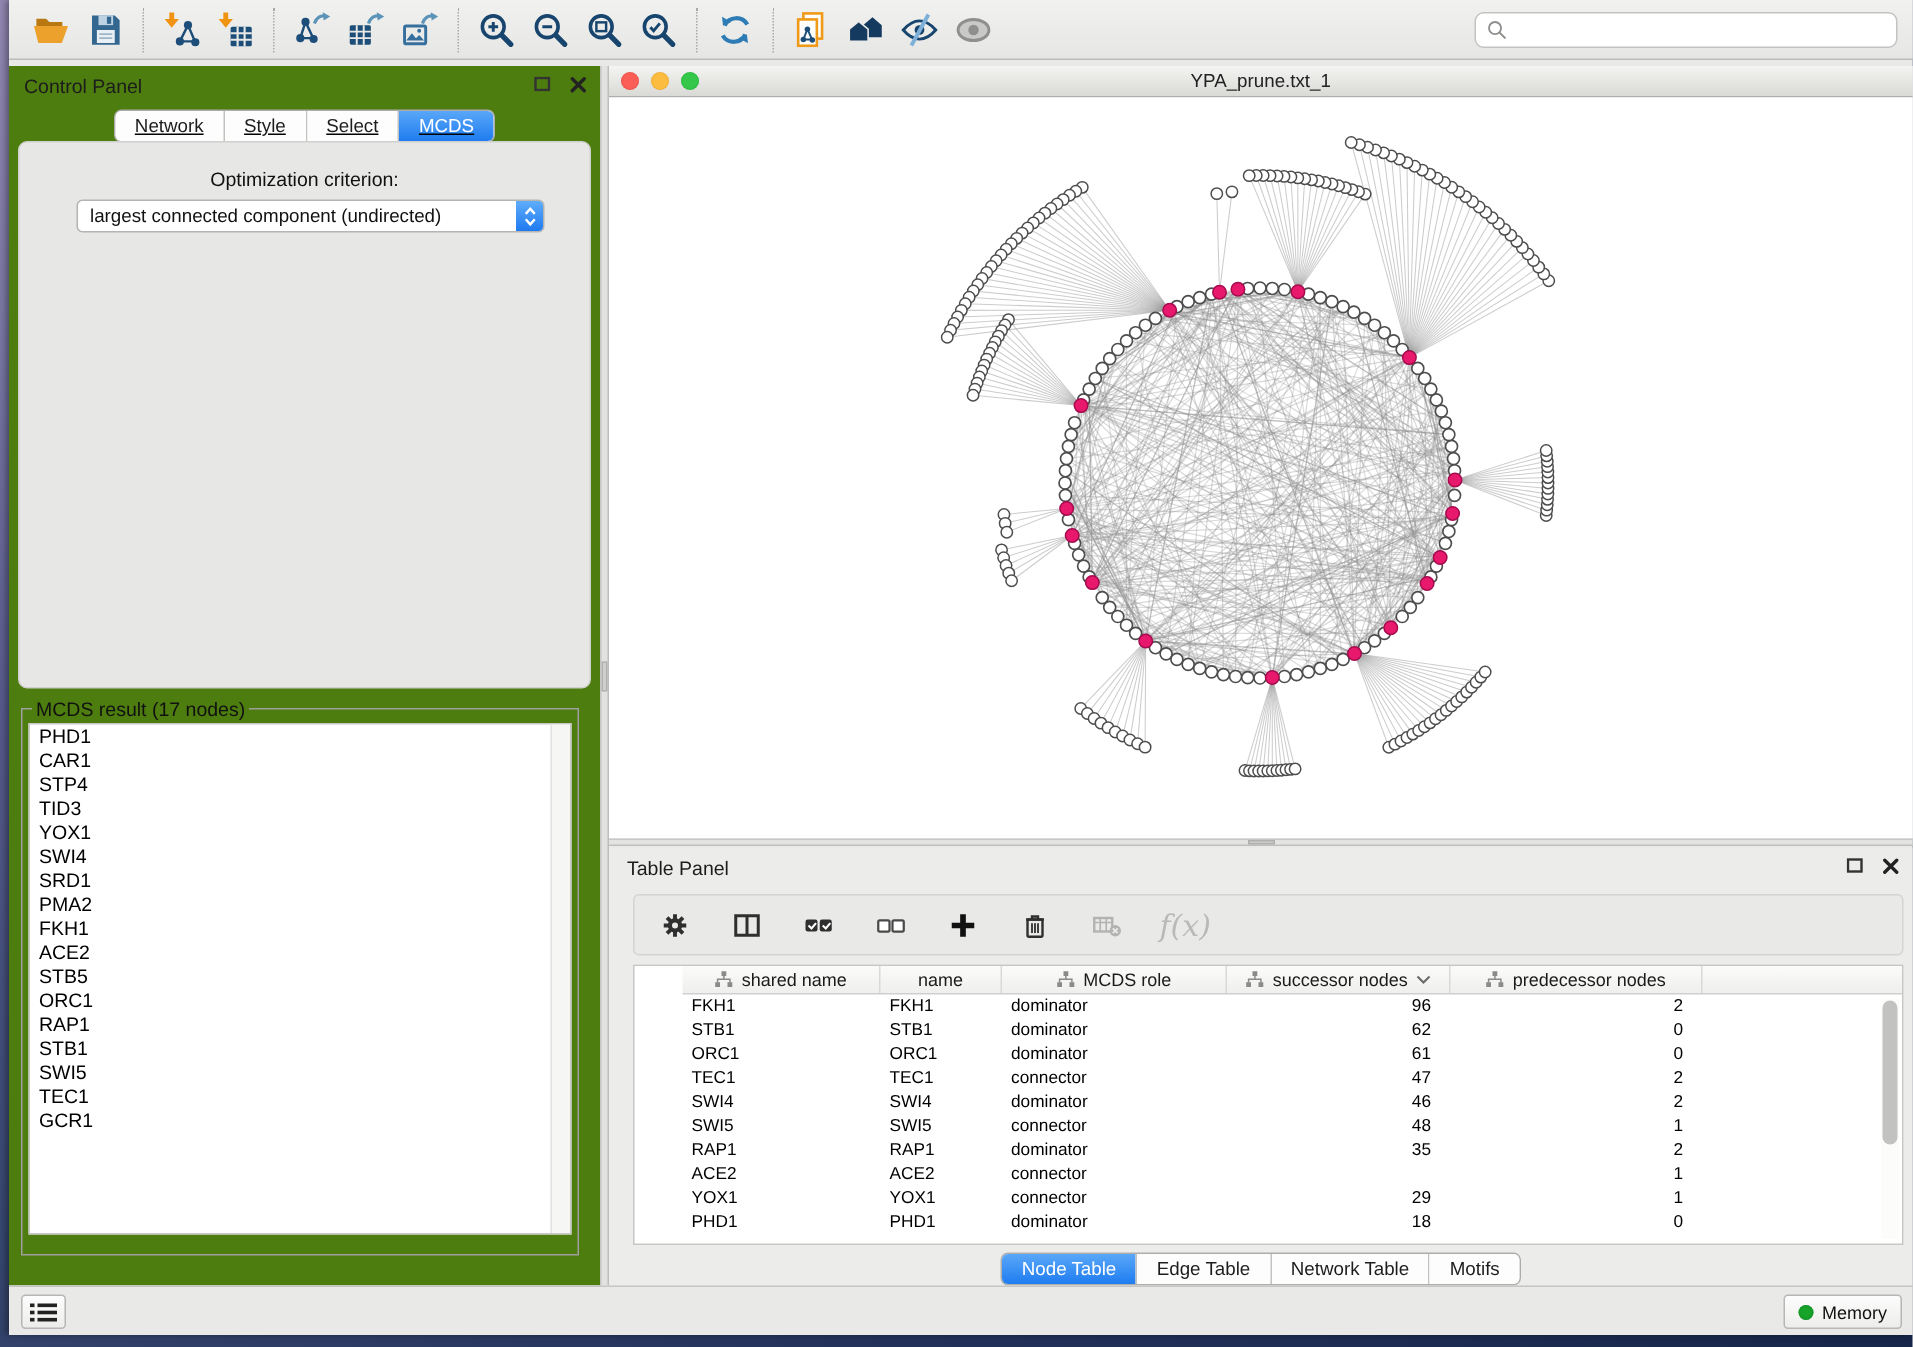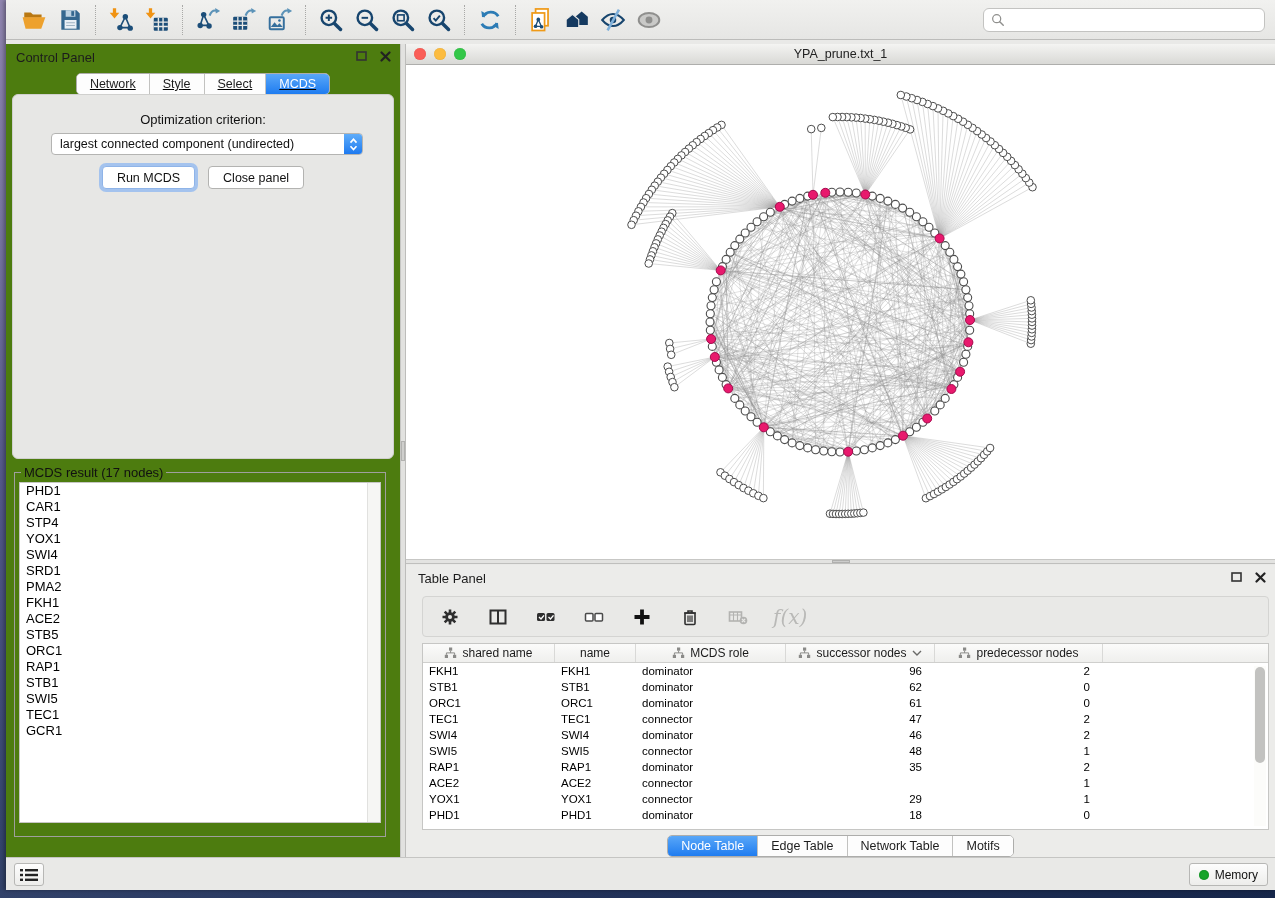--- a/index.html
+++ b/index.html
@@ -93,21 +93,21 @@
   .tp-header { position:relative; height:25px; }
   .tp-title { position:absolute; left:12px; top:6px; font-size:13px; color:#1c1c1c; }
   .tp-toolbar { position:absolute; left:16px; right:6px; top:31px; height:41px;
     background:#e9e9e7; border:1px solid #d4d4d2; border-radius:4px;
     display:flex; align-items:center; padding-left:14px; gap:22px; }
   .tp-toolbar .ttbtn { background:none; border:none; width:26px; height:26px;
     display:flex; align-items:center; justify-content:center; }
   .fx { font-family:"DejaVu Serif", serif; font-style:italic; font-size:20px; color:#b9b9b7; }
 
   .tbl { position:absolute; left:16px; right:6px; top:78px; height:187px; background:#fff;
-    border:1px solid #c6c6c4; overflow:hidden; }
+    border:1px solid #c6c6c4; overflow:hidden;padding-left:32px; }
   .tbl-head { display:flex; height:19px; background:linear-gradient(#fbfbfa,#efefed);
     border-bottom:1px solid #cfcfcd; }
   .th { display:flex; align-items:center; justify-content:center; gap:5px; font-size:12px;
     color:#1b1b1b; border-right:1px solid #d9d9d7; height:100%; }
   .th.filler { flex:1; border-right:none; }
   .tbl-body .tr { display:flex; height:16px; }
   .td { font-size:11.5px; color:#000; line-height:16px; white-space:nowrap; overflow:hidden; }
   .td.l { padding-left:6px; text-align:left; }
   .td.r { padding-right:13px; text-align:right; }
   .tbl-scroll { position:absolute; right:2px; top:22px; width:12px; height:160px; background:#fcfcfa; }
@@ -323,34 +323,31 @@
         <div class="opt-label">Optimization criterion:</div>
         <div class="dropdown">
           <span class="dd-text">largest connected component (undirected)</span>
           <span class="dd-stepper">
             <svg width="9" height="13" viewBox="0 0 9 13">
               <path d="M1.5 4.6L4.5 1.2l3 3.4" fill="none" stroke="#fff" stroke-width="1.6"></path>
               <path d="M1.5 8.2l3 3.4 3-3.4" fill="none" stroke="#fff" stroke-width="1.6"></path>
             </svg>
           </span>
         </div>
-        <div class="btn-row">
-          <button class="btn focus-ring">Run MCDS</button>
-          <button class="btn">Close panel</button>
-        </div>
       </div>
 
       <fieldset class="mcds">
         <legend>MCDS result (17 nodes)</legend>
         <div style="position:relative; height:calc(100% - 8px);">
           <div class="mcds-list" id="mcds-list">
             <div class="mcds-track"></div>
           <div class="mcds-item">PHD1</div>
               <div class="mcds-item">CAR1</div>
               <div class="mcds-item">STP4</div>
+              <div class="mcds-item">TID3</div>
               <div class="mcds-item">YOX1</div>
               <div class="mcds-item">SWI4</div>
               <div class="mcds-item">SRD1</div>
               <div class="mcds-item">PMA2</div>
               <div class="mcds-item">FKH1</div>
               <div class="mcds-item">ACE2</div>
               <div class="mcds-item">STB5</div>
               <div class="mcds-item">ORC1</div>
               <div class="mcds-item">RAP1</div>
               <div class="mcds-item">STB1</div>

